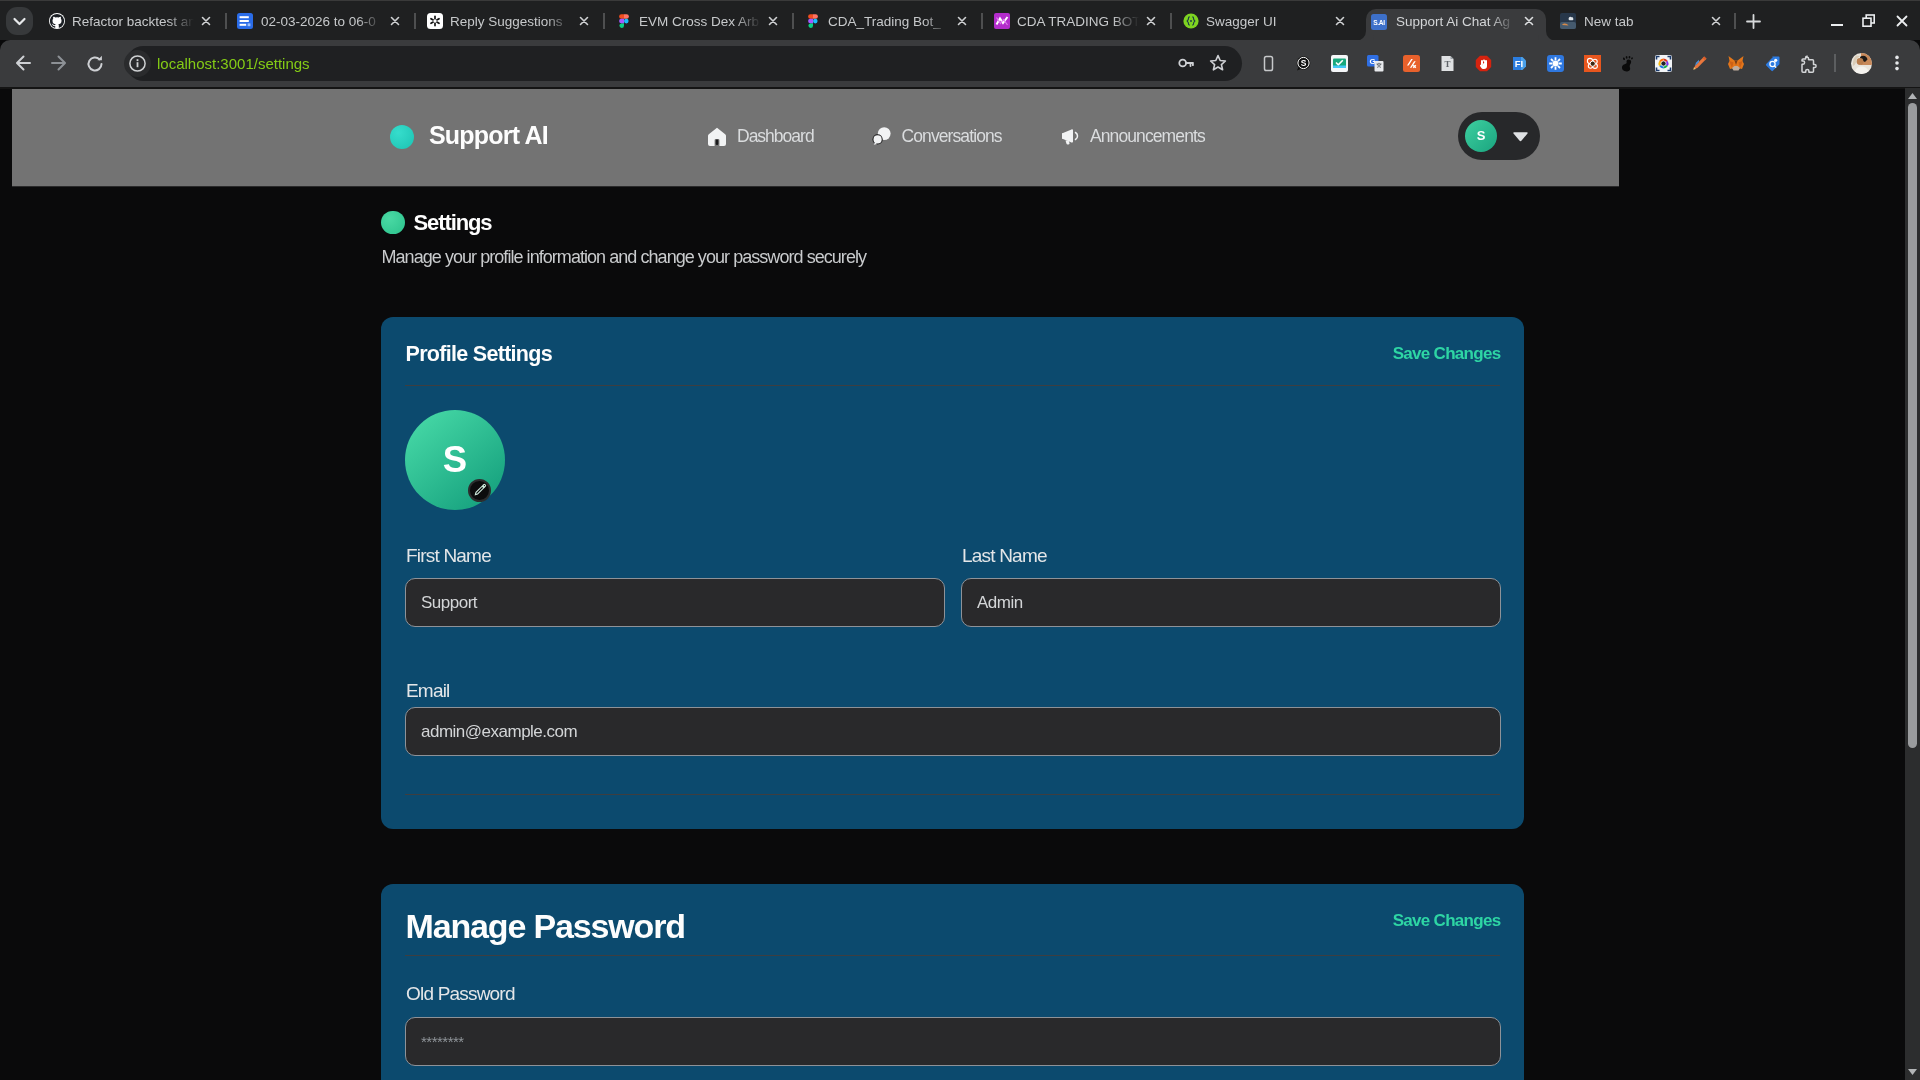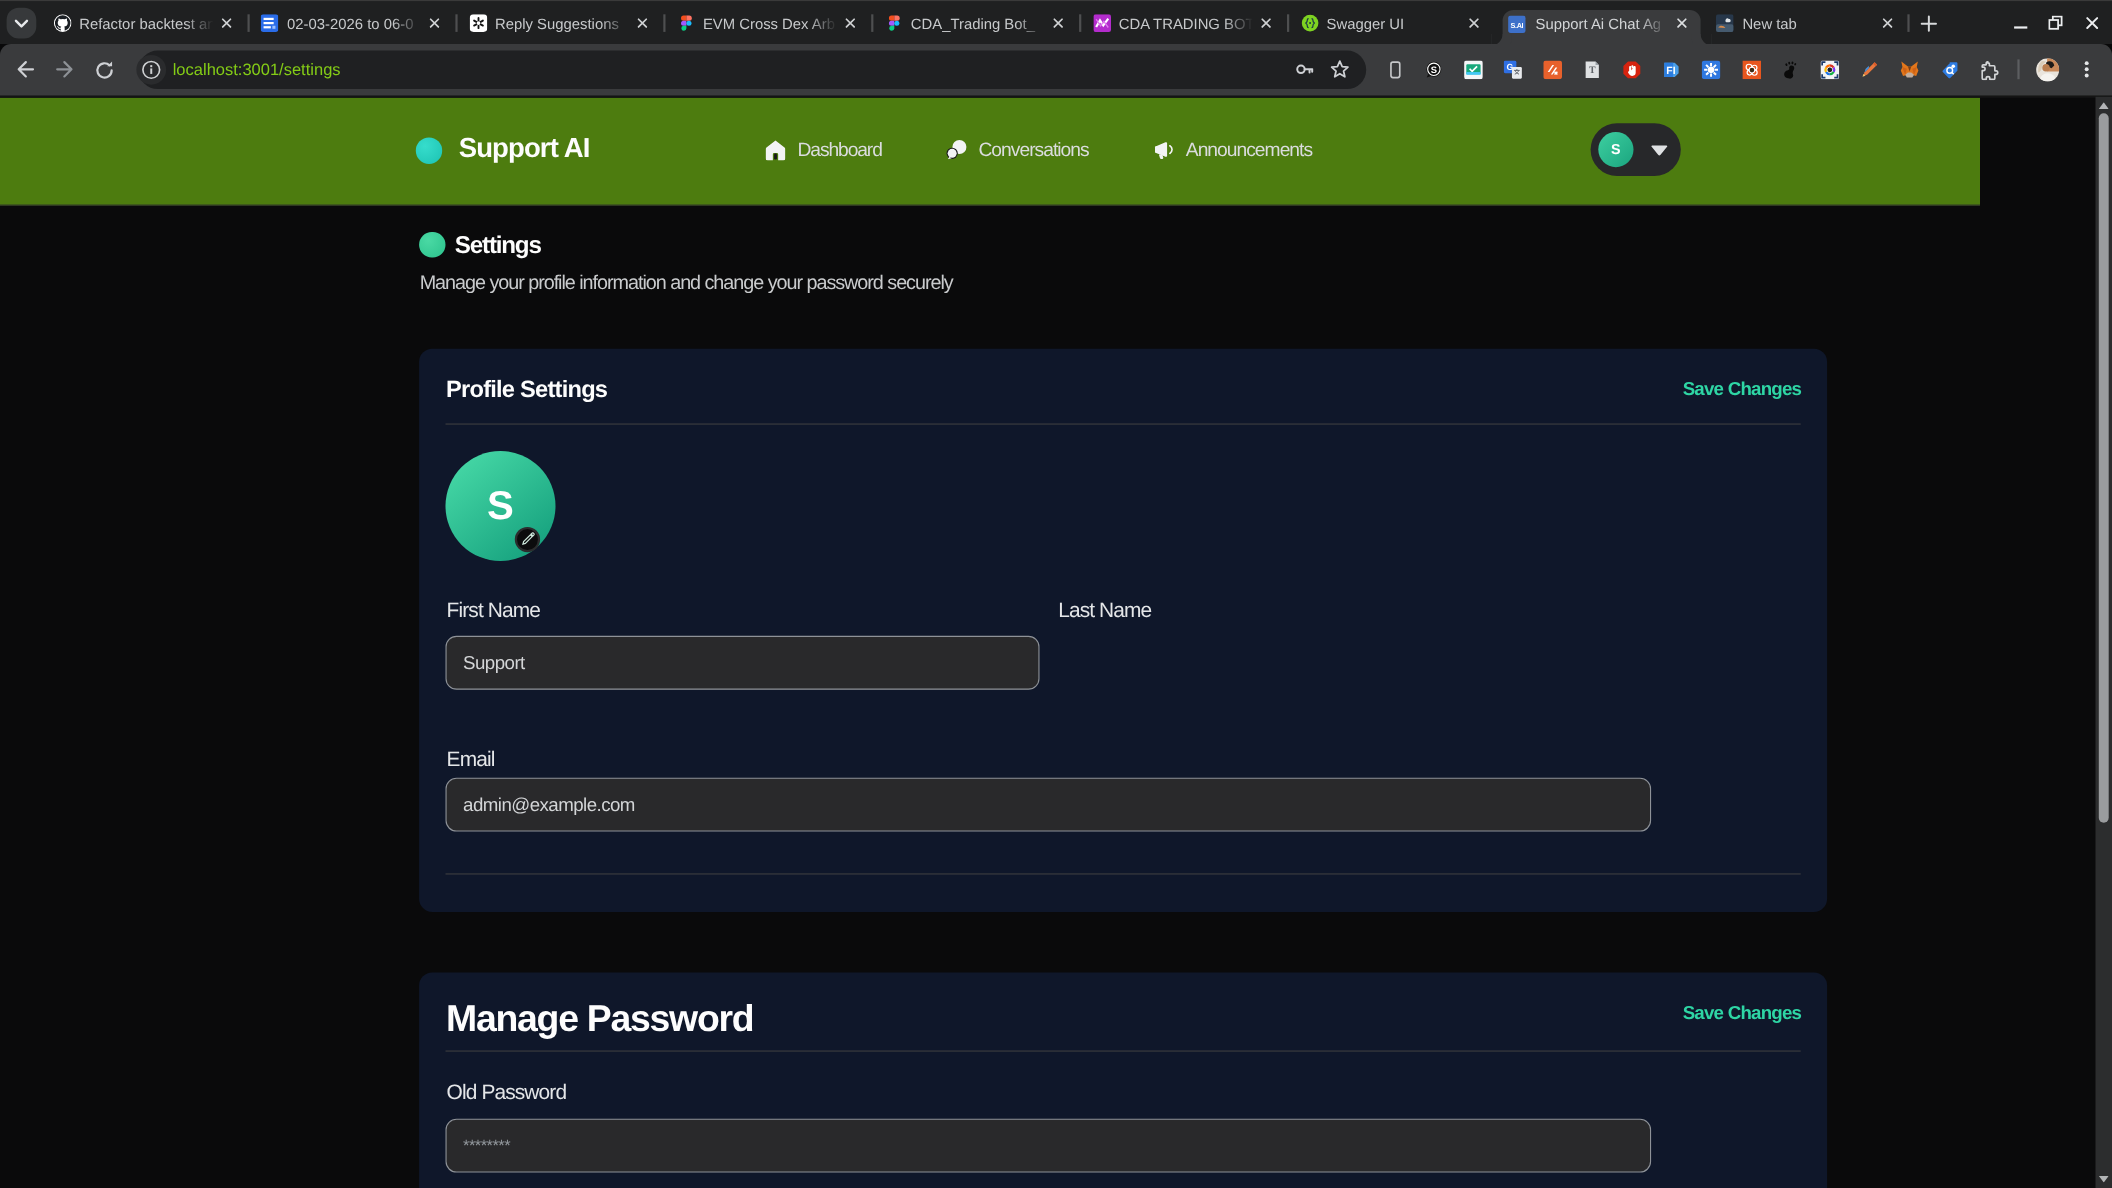--- a/index.html
+++ b/index.html
@@ -17,23 +17,23 @@
 .tclose { position:absolute; top:14px; width:12px; height:12px; }
 .tsep { position:absolute; top:12px; width:2px; height:16px; background:#4e4f50; }
 .fav { position:absolute; top:12px; width:16px; height:16px; }
 #activetab { position:absolute; left:1366px; top:8px; width:180px; height:32px; background:#3a3b3d; border-radius:10px 10px 0 0; }
 #activetab:before, #activetab:after { content:""; position:absolute; bottom:0; width:10px; height:10px; background:transparent; }
 #activetab:before { left:-10px; border-bottom-right-radius:10px; box-shadow:4px 4px 0 4px #3a3b3d; }
 #activetab:after { right:-10px; border-bottom-left-radius:10px; box-shadow:-4px 4px 0 4px #3a3b3d; }
 
 
 #page { position:absolute; left:0; top:89px; width:1920px; height:991px; background:#0a0a0b; }
-#siteheader { position:absolute; left:0; top:0; width:1800px; height:98px; background:#4d7c0f; border-bottom:1px solid #2a2a2b; }
+#siteheader { position:absolute; left:12px; top:0; width:1607px; height:98px; background:#737373; border-bottom:1px solid #2a2a2b; }
  .t { position:absolute; line-height:1; white-space:nowrap; }
-.card { position:absolute; left:381px; width:1280px; background:#0f172a; border-radius:12px; }
+.card { position:absolute; left:381px; width:1143px; background:#0c4a6e; border-radius:12px; }
 .savelink { font-size:17px; font-weight:bold; letter-spacing:-0.7px; color:#2ed5a4;margin-left:44px; }
 .divider { position:absolute; left:24px; right:24px; height:1px; background:#3e3e40; }
 .field-label { font-size:19px; letter-spacing:-0.8px; color:#e4e6e8; }
 .input { position:absolute; height:49px; background:#29292b; border:1px solid #8e9298; border-radius:10px; font-size:17px; letter-spacing:-0.5px; color:#d3d5d7; line-height:47px; padding-left:15px; }
 </style>
 </head>
 <body>
 <div id="stage">
   <div id="tabstrip">
 
@@ -367,20 +367,21 @@
         <div class="divider" style="top:68px;"></div>
         <div class="abs" style="left:24px;top:93px;width:100px;height:100px;border-radius:50%;background:linear-gradient(140deg,#45d7a5 10%,#16a17e 90%);text-align:center;line-height:100px;font-size:36.5px;font-weight:600;color:#fff;">S</div>
         <div class="abs" style="left:87px;top:161.5px;width:23px;height:23px;border-radius:50%;background:#0c0c0d;border:2px solid #2c2d2e;">
           <svg width="19" height="19" viewBox="0 0 19 19" style="display:block;">
               <path d="M12.2 5.2l1.6 1.6-6.2 6.2-2.2.6.6-2.2zM12.9 4.5l.9-.9a.8.8 0 0 1 1.1 0l.5.5a.8.8 0 0 1 0 1.1l-.9.9z" fill="none" stroke="#cfe9dd" stroke-width="1.1"></path>
             </svg>
         </div>
         <div class="t field-label" style="left:25px;top:229px;">First Name</div>
         <div class="t field-label" style="left:581px;top:229px;">Last Name</div>
         <div class="input" style="left:24px;top:261px;width:540px;">Support</div>
+        <div class="input" style="left:580px;top:261px;width:540px;">Admin</div>
         <div class="t field-label" style="left:25px;top:364px;">Email</div>
         <div class="input" style="left:24px;top:390px;width:1096px;">admin@example.com</div>
         <div class="divider" style="top:477px;"></div>
       </div>
 
       <div class="card" style="top:795px;height:420px;">
         <div class="t" style="left:24.5px;top:25.3px;font-size:34px;font-weight:bold;letter-spacing:-1.15px;color:#fdfdfd;">Manage Password</div>
         <div class="t savelink" style="right:23.5px;top:28.3px;">Save Changes</div>
         <div class="divider" style="top:71px;"></div>
         <div class="t field-label" style="left:25px;top:100px;">Old Password</div>

